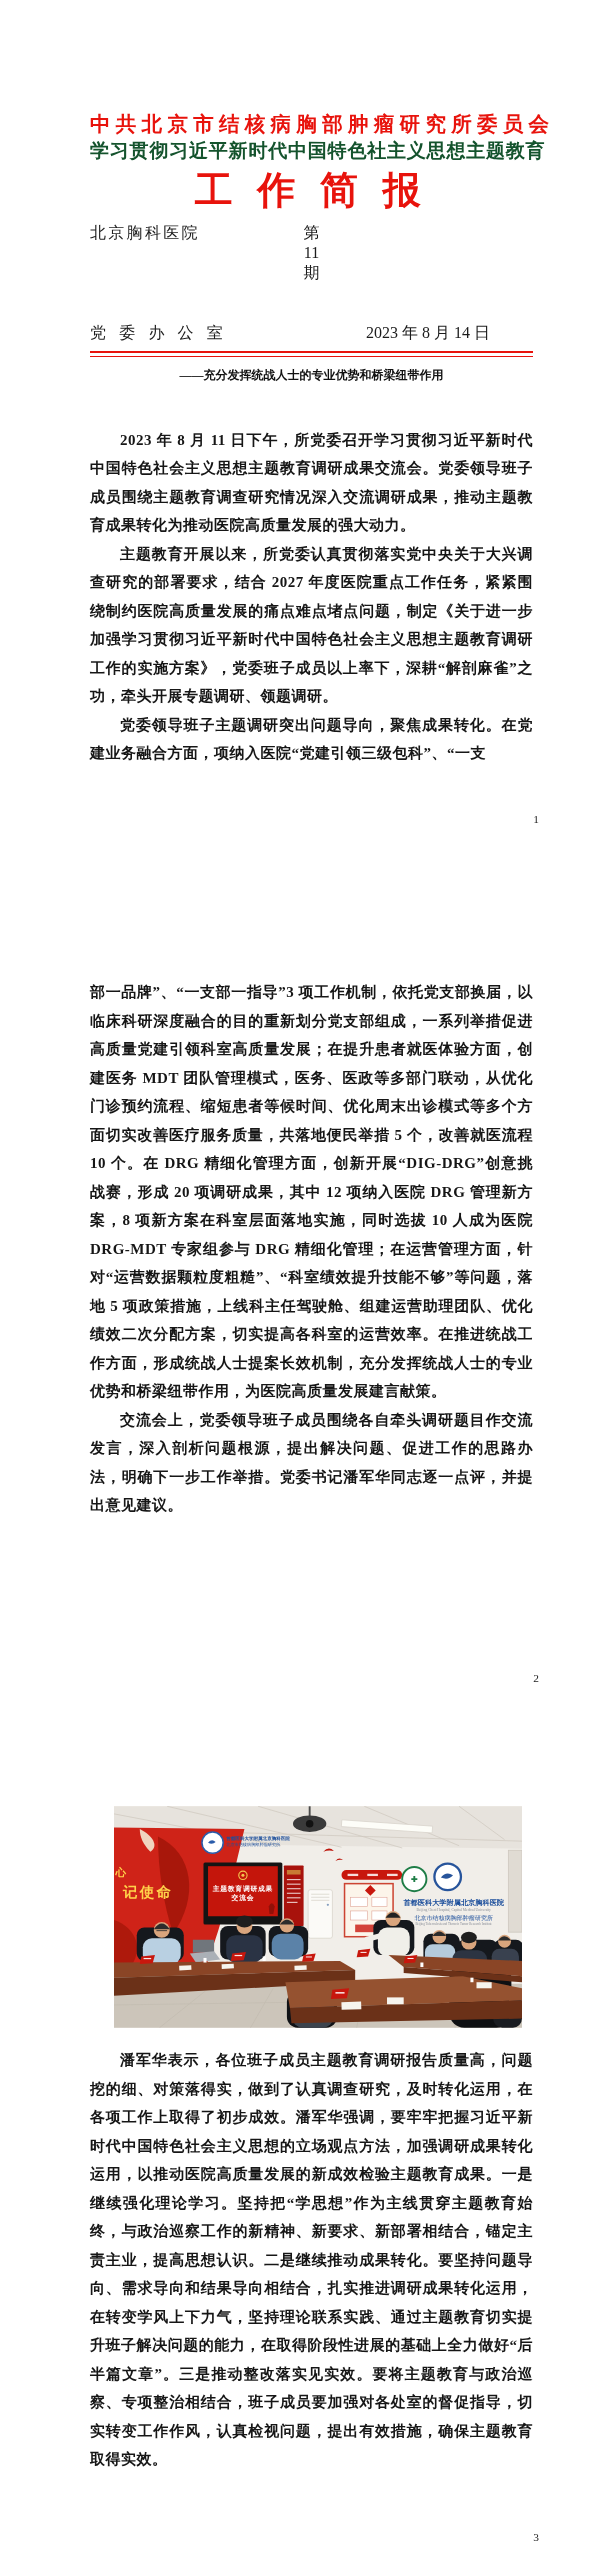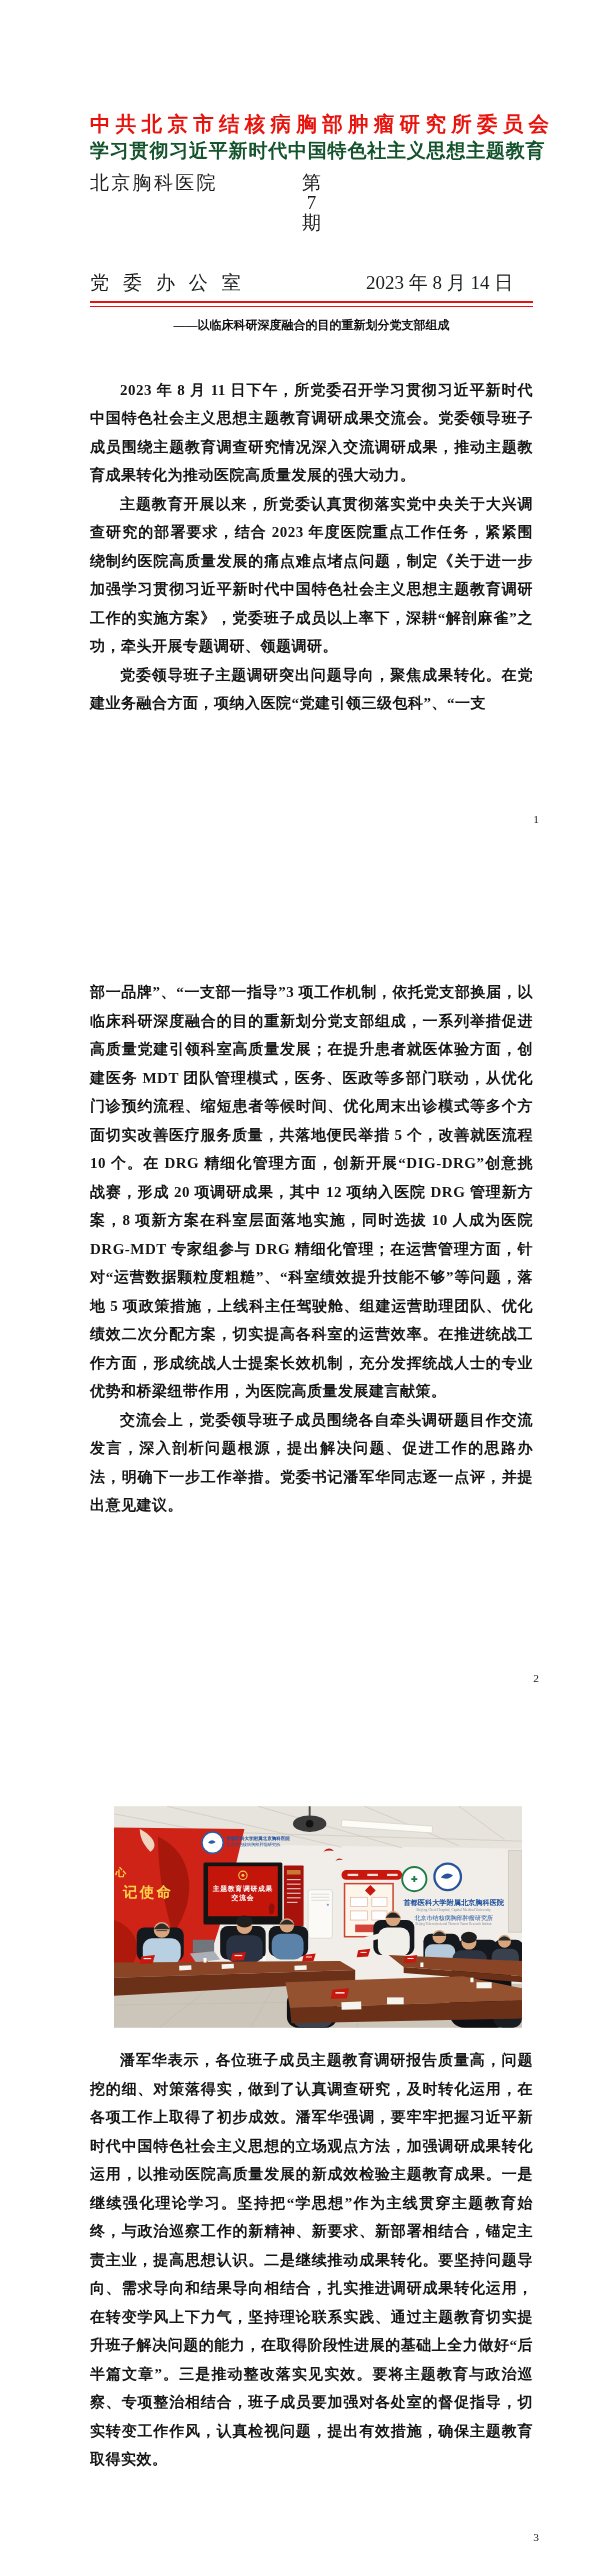--- a/index.html
+++ b/index.html
@@ -8,21 +8,21 @@
   .page{position:relative;width:607px;height:859px;box-sizing:border-box;
         padding:0 82px;overflow:hidden;background:#fff;}
   
   .mh1{padding-top:103px;text-align:center;color:#e8130c;font-weight:bold;
        font-size:20.5px;line-height:26px;letter-spacing:5.3px;white-space:nowrap;}
   .mh2{text-align:center;color:#14532d;font-weight:bold;font-size:19px;
        line-height:27px;letter-spacing:0.8px;white-space:nowrap;}
   .mh3{text-align:center;color:#e8130c;font-weight:900;font-size:38px;
        line-height:47px;margin-top:3px;letter-spacing:7.6px;white-space:nowrap;}
   .info{display:grid;grid-template-columns:167px 1fr 167px;margin-top:9px;
-        font-size:19px;line-height:20px;gap:40px;}
+        font-size:16px;line-height:20px;gap:40px;}
   .info .c{text-align:center;}
   .info .r{text-align:left;white-space:nowrap;}
   .sp6{letter-spacing:4.6px;} .sp3{letter-spacing:2.3px;}
   .rule{margin-top:7.6px;}
   .rule-a{height:2.7px;background:#e8130c;}
   .rule-b{height:1.5px;background:#e8130c;margin-top:2.3px;}
   
   .art-title{margin:41px 0 0 0;text-align:center;font-size:17.5px;line-height:24px;
              font-weight:bold;color:#111;}
   .art-sub{margin:7.6px 0 0 0;text-align:center;font-size:12px;line-height:20px;
@@ -40,39 +40,40 @@
 </style>
 </head>
 <body>
 
 <div class="doc">
 
   <section class="page page1">
     <header>
       <div class="mh1">中共北京市结核病胸部肿瘤研究所委员会</div>
       <div class="mh2">学习贯彻习近平新时代中国特色社主义思想主题教育</div>
+      <div class="mh3">工 作 简 报</div>
       <div class="info">
         <span class="sp3">北京胸科医院</span>
-        <span class="c">第 7 期</span>
+        <span class="c">第 11 期</span>
         <span class="r"></span>
         <span class="sp6">党 委 办 公 室</span>
         <span class="c"></span>
         <span class="r">2023 年 8 月 14 日</span>
       </div>
       <div class="rule">
         <div class="rule-a"></div>
         <div class="rule-b"></div>
       </div>
     </header>
 
-    <h3 class="art-sub">——以临床科研深度融合的目的重新划分党支部组成</h3>
+    <h3 class="art-sub">——充分发挥统战人士的专业优势和桥梁纽带作用</h3>
 
     <div class="body-text">
       <p class="para indent">2023 年 8 月 11 日下午，所党委召开学习贯彻习近平新时代中国特色社会主义思想主题教育调研成果交流会。党委领导班子成员围绕主题教育调查研究情况深入交流调研成果，推动主题教育成果转化为推动医院高质量发展的强大动力。</p>
-      <p class="para indent">主题教育开展以来，所党委认真贯彻落实党中央关于大兴调查研究的部署要求，结合 2023 年度医院重点工作任务，紧紧围绕制约医院高质量发展的痛点难点堵点问题，制定《关于进一步加强学习贯彻习近平新时代中国特色社会主义思想主题教育调研工作的实施方案》，党委班子成员以上率下，深耕“解剖麻雀”之功，牵头开展专题调研、领题调研。</p>
+      <p class="para indent">主题教育开展以来，所党委认真贯彻落实党中央关于大兴调查研究的部署要求，结合 2027 年度医院重点工作任务，紧紧围绕制约医院高质量发展的痛点难点堵点问题，制定《关于进一步加强学习贯彻习近平新时代中国特色社会主义思想主题教育调研工作的实施方案》，党委班子成员以上率下，深耕“解剖麻雀”之功，牵头开展专题调研、领题调研。</p>
       <p class="para indent">党委领导班子主题调研突出问题导向，聚焦成果转化。在党建业务融合方面，项纳入医院“党建引领三级包科”、“一支</p>
     </div>
 
     <div class="pageno">1</div>
   </section>
 
   <section class="page page2">
     <div class="body-text">
       <p class="para">部一品牌”、“一支部一指导”3 项工作机制，依托党支部换届，以临床科研深度融合的目的重新划分党支部组成，一系列举措促进高质量党建引领科室高质量发展；在提升患者就医体验方面，创建医务 MDT 团队管理模式，医务、医政等多部门联动，从优化门诊预约流程、缩短患者等候时间、优化周末出诊模式等多个方面切实改善医疗服务质量，共落地便民举措 5 个，改善就医流程 10 个。在 DRG 精细化管理方面，创新开展“DIG-DRG”创意挑战赛，形成 20 项调研成果，其中 12 项纳入医院 DRG 管理新方案，8 项新方案在科室层面落地实施，同时选拔 10 人成为医院 DRG-MDT 专家组参与 DRG 精细化管理；在运营管理方面，针对“运营数据颗粒度粗糙”、“科室绩效提升技能不够”等问题，落地 5 项政策措施，上线科主任驾驶舱、组建运营助理团队、优化绩效二次分配方案，切实提高各科室的运营效率。在推进统战工作方面，形成统战人士提案长效机制，充分发挥统战人士的专业优势和桥梁纽带作用，为医院高质量发展建言献策。</p>
       <p class="para indent">交流会上，党委领导班子成员围绕各自牵头调研题目作交流发言，深入剖析问题根源，提出解决问题、促进工作的思路办法，明确下一步工作举措。党委书记潘军华同志逐一点评，并提出意见建议。</p>

